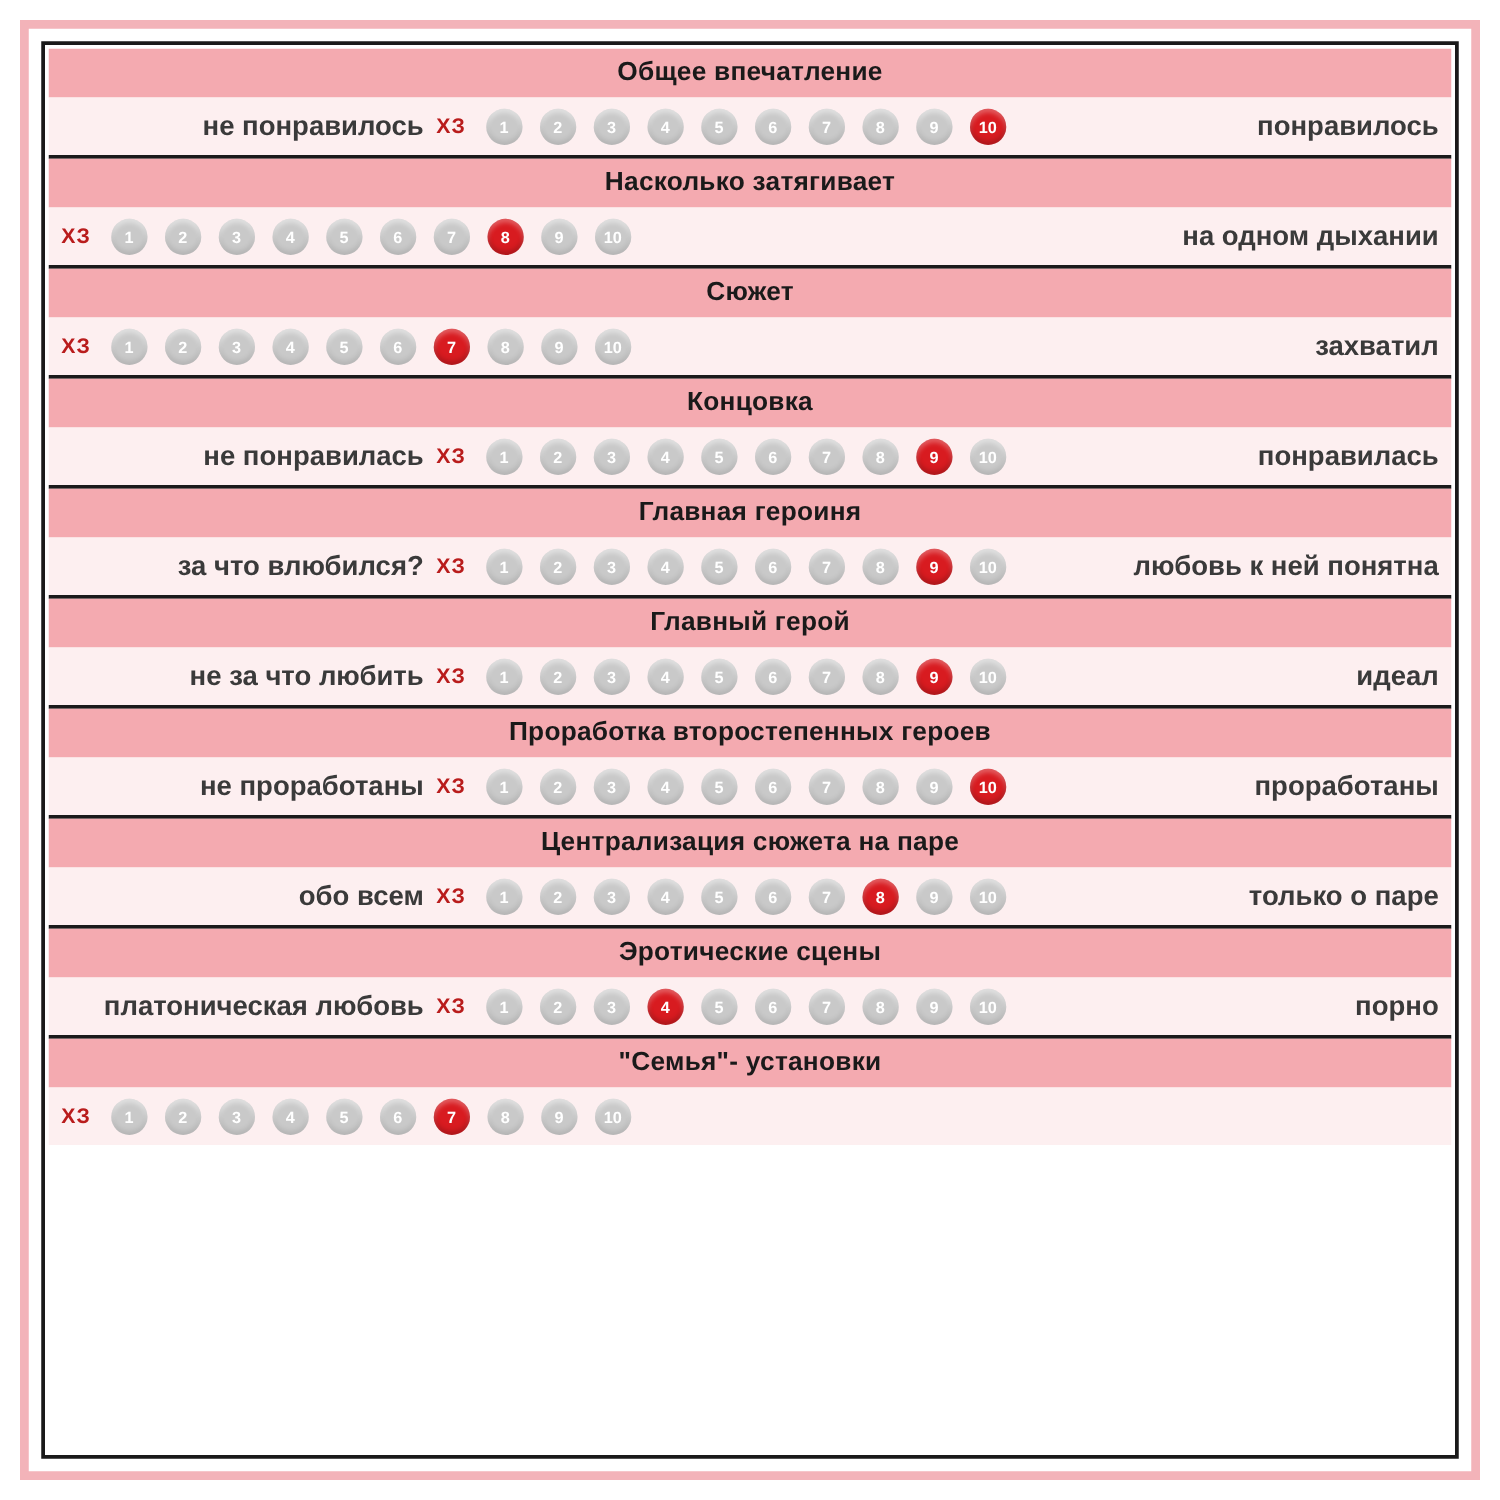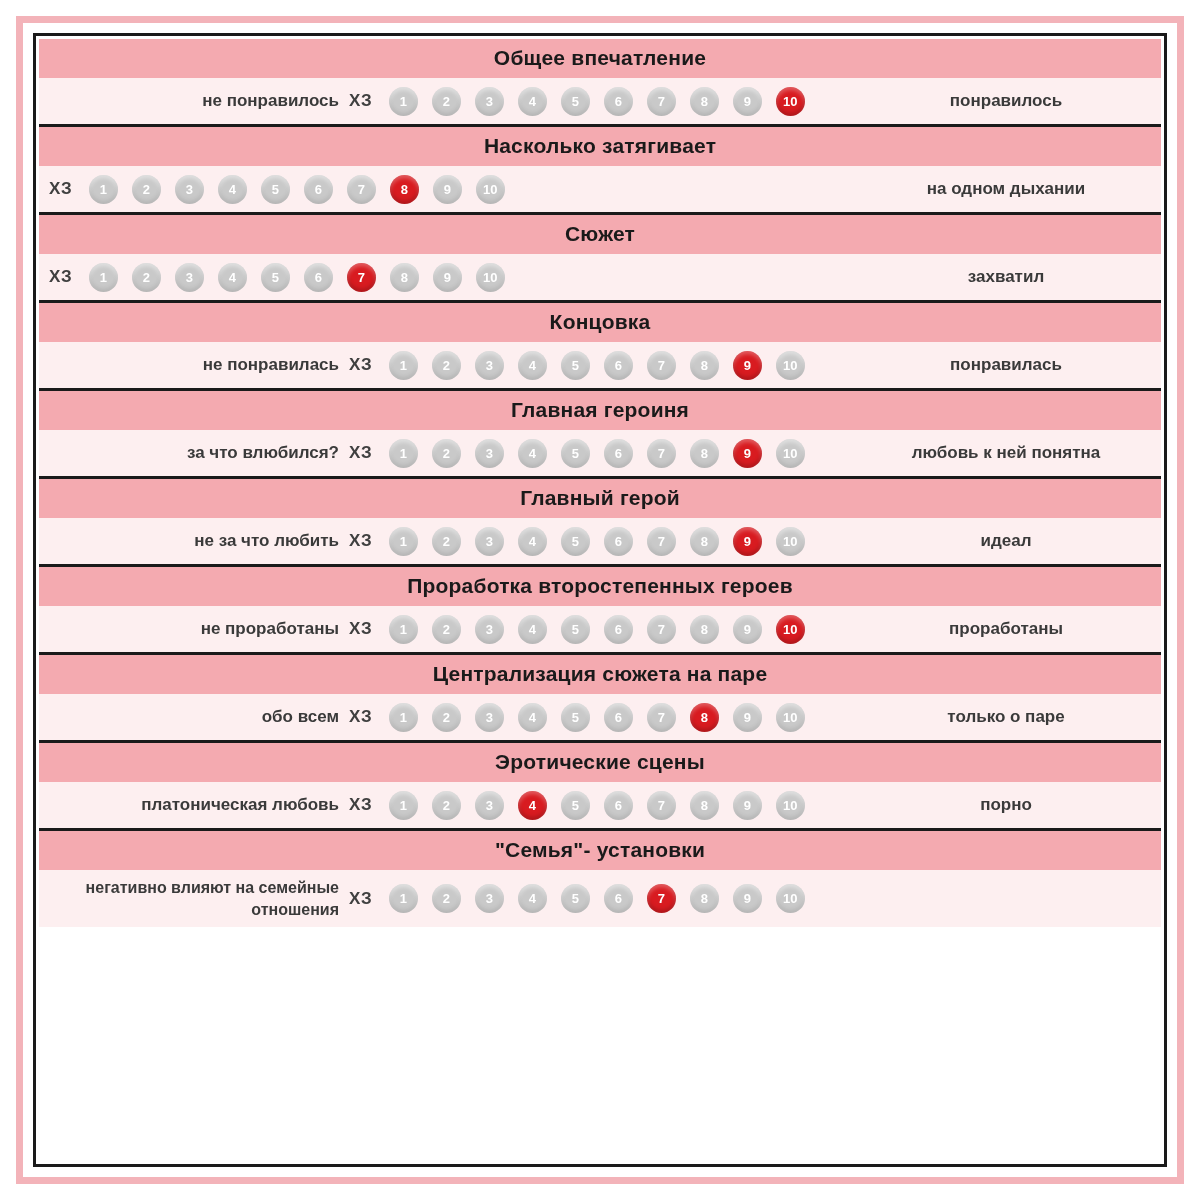--- a/index.html
+++ b/index.html
@@ -63,48 +63,48 @@
   }
   .scale-row {
     background: #fdeff0;
     display: flex;
     align-items: center;
     padding: 7px 10px;
     min-height: 46px;
     box-sizing: border-box;
   }
   .label {
-    font-size: 17px;
+    font-size: 22px;
     font-weight: bold;
     color: #3a3a3a;
     line-height: 1.22;
   }
   .label-left {
     width: 290px;
     text-align: right;
     padding-right: 10px;
     flex: 0 0 290px;
   }
   .label-right {
     width: 290px;
-    text-align: center;
+    text-align: right;
     padding-left: 10px;
     flex: 0 0 290px;
   }
   .dots {
     flex: 1 1 auto;
     display: flex;
     align-items: center;
     justify-content: flex-start;
     gap: 14px;
   }
   .xz {
     font-size: 17px;
     font-weight: bold;
-    color: #404040;
+    color: #b91c1c;
     letter-spacing: 1px;
     margin-right: 2px;
   }
   .dot {
     width: 29px;
     height: 29px;
     border-radius: 50%;
     background: #c9c9c9;
     color: #ffffff;
     font-size: 13px;
@@ -307,21 +307,20 @@
                 <span class="dot">8</span>
                 <span class="dot">9</span>
                 <span class="dot">10</span>
               </div>
               <div class="label label-right">порно</div>
             </div>
           </div>
           <div class="block">
             <div class="block-title">"Семья"- установки</div>
             <div class="scale-row">
-              <div class="label label-left two-line">негативно влияют на семейные отношения</div>
               <div class="dots">
                 <span class="xz">ХЗ</span>
                 <span class="dot">1</span>
                 <span class="dot">2</span>
                 <span class="dot">3</span>
                 <span class="dot">4</span>
                 <span class="dot">5</span>
                 <span class="dot">6</span>
                 <span class="dot sel">7</span>
                 <span class="dot">8</span>

